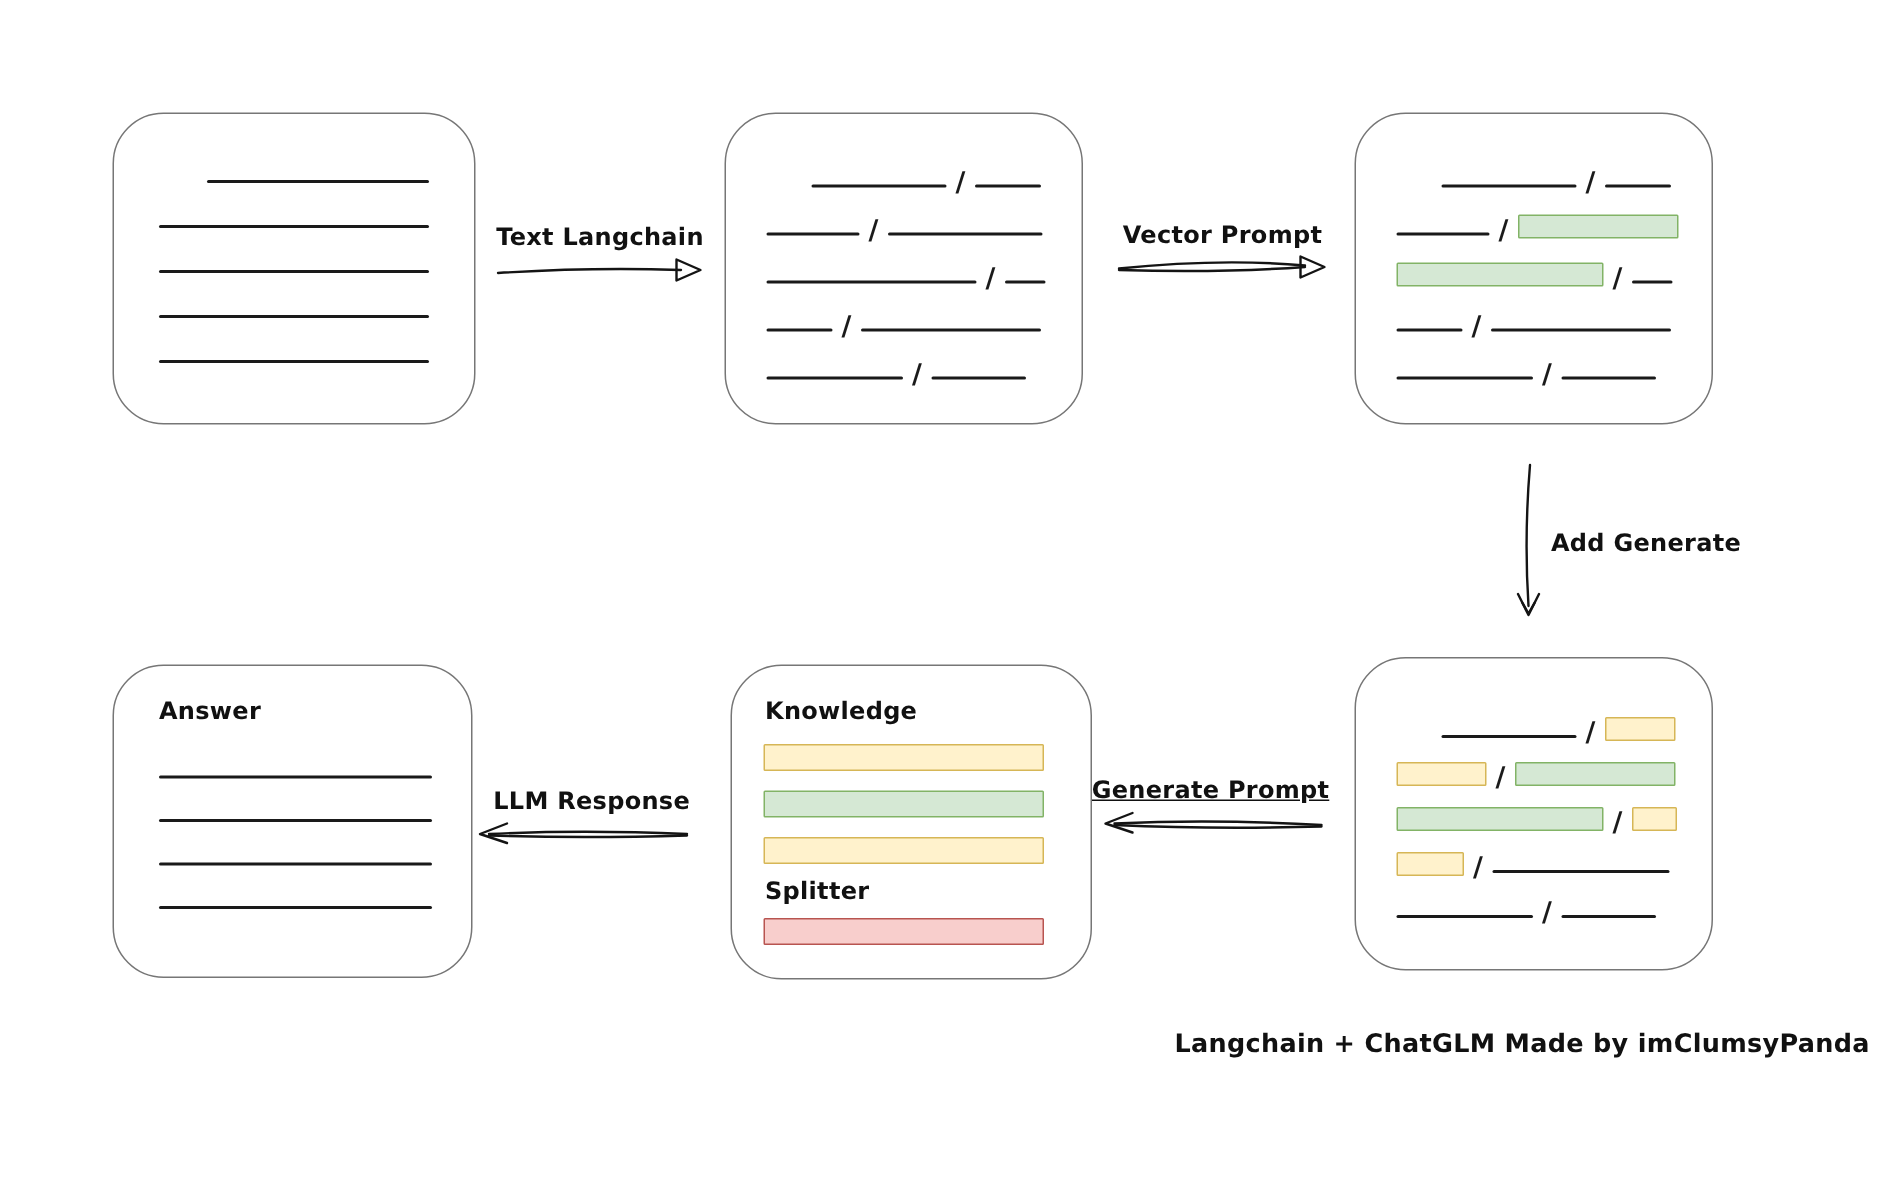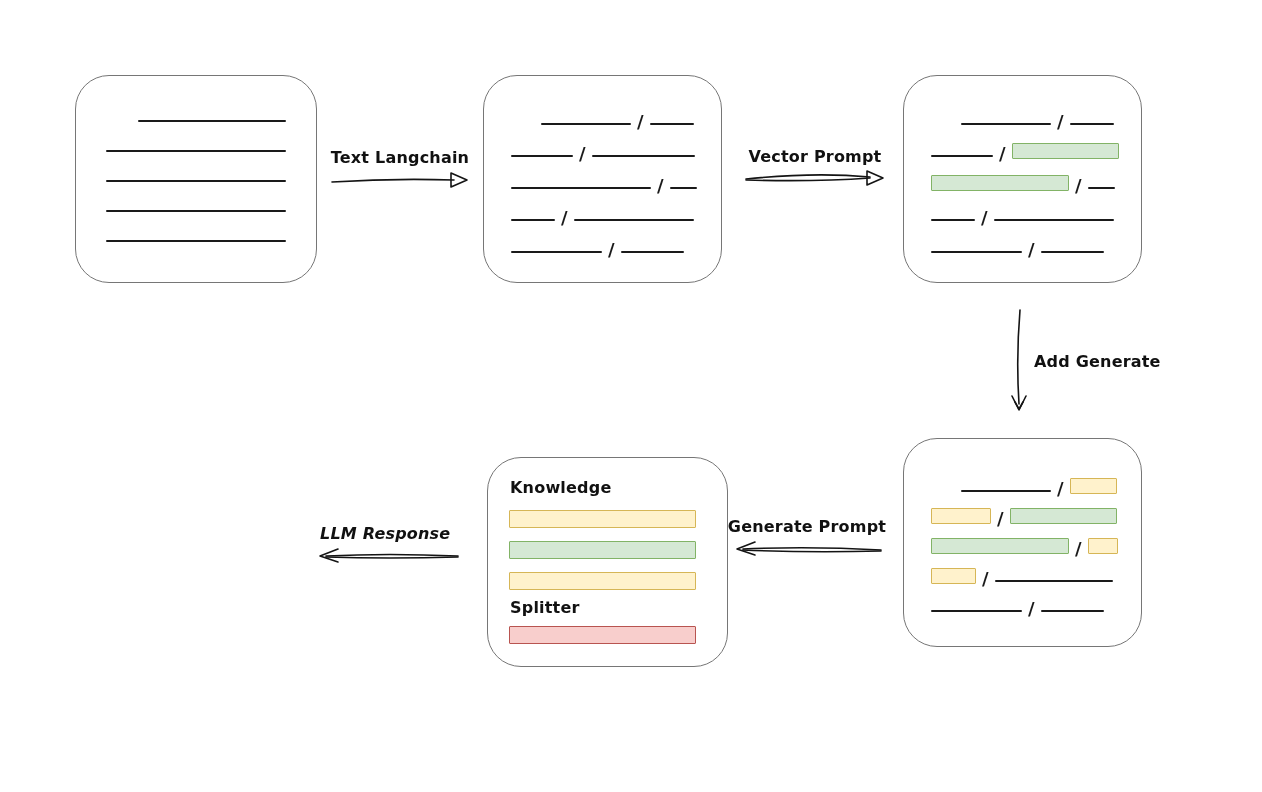--- a/index.html
+++ b/index.html
@@ -4,21 +4,21 @@
 <style>
   html,body{margin:0;padding:0;background:#ffffff;}
   .canvas{position:relative;width:1262px;height:792px;background:#ffffff;overflow:hidden;
           font-family:"DejaVu Sans", sans-serif;color:#161616;}
   .node{position:absolute;background:#fff;border:1px solid var(--node-border,#767676);
         border-radius:34px;box-sizing:border-box;}
   #box-document{left:75px;top:75px;width:242px;height:208px;}
   #box-split{left:483px;top:75px;width:239px;height:208px;}
   #box-search{left:903px;top:75px;width:239px;height:208px;}
   #box-context{left:903px;top:438px;width:239px;height:209px;}
-  #box-prompt{left:487px;top:457px;width:241px;height:210px;}
+  #box-prompt{left:487px;top:443px;width:241px;height:210px;}
   #box-answer{left:75px;top:443px;width:240px;height:209px;}
 
   .doc-lines{position:absolute;left:30px;right:28px;top:16px;}
   .line-row{display:flex;align-items:flex-end;height:30px;}
   #box-answer .ans-lines{position:absolute;left:30px;right:25px;top:46px;}
   #box-answer .line-row{height:29px;}
 
   .chunk-rows{position:absolute;left:27px;right:14px;top:17px;}
   .chunk-row{display:flex;align-items:flex-end;height:32px;}
   #box-context .chunk-rows{top:23px;}
@@ -40,22 +40,22 @@
   .bars-question{top:168px;}
   .bar{width:185px;height:16px;border:1px solid;border-radius:1px;margin-bottom:13px;box-sizing:content-box;}
   .bar.yellow{background:var(--yellow-fill,#fff2cc);border-color:var(--yellow-border,#d6b656);}
   .bar.green{background:var(--green-fill,#d5e8d4);border-color:var(--green-border,#82b366);}
   .bar.red{background:var(--red-fill,#f8cecc);border-color:var(--red-border,#b85450);}
 
   .arrow-label{position:absolute;font-size:16px;font-weight:600;letter-spacing:.2px;color:#111;white-space:nowrap;}
   #lbl-text-splitter{left:330px;top:148px;width:140px;text-align:center;}
   #lbl-vector-search{left:742px;top:147px;width:146px;text-align:center;}
   #lbl-add-context{left:1034px;top:352px;}
-  #lbl-generate-prompt{left:726px;top:517px;width:162px;text-align:center;}
-  #lbl-llm-response{left:320px;top:524px;width:140px;text-align:left;font-style:italic;}
+  #lbl-generate-prompt{left:726px;top:517px;width:162px;text-align:center;text-decoration:underline;}
+  #lbl-llm-response{left:320px;top:524px;width:140px;text-align:right;}
 
   svg.arrow{position:absolute;overflow:visible;}
   #arr-text-splitter{left:330px;top:169px;}
   #arr-vector-search{left:744px;top:167px;}
   #arr-add-context{left:1006px;top:308px;}
   #arr-generate-prompt{left:735px;top:538px;}
   #arr-llm-response{left:318px;top:544px;}
   svg.arrow path{stroke:#141414;stroke-width:1.6;fill:none;stroke-linecap:round;stroke-linejoin:round;}
 
   .caption{position:absolute;left:783px;top:686px;font-size:17px;font-weight:600;letter-spacing:.2px;color:#111;white-space:nowrap;}
@@ -215,15 +215,33 @@
       </div>
   </div>
 
   <div class="arrow-label" id="lbl-llm-response">LLM Response</div>
   <svg class="arrow" id="arr-llm-response" width="142" height="22" viewBox="0 0 142 22">
     <path d="M8,12 Q70,9 140,12"></path>
     <path d="M8,13 Q70,15 140,13"></path>
     <path d="M20,5 L2,12 L20,18"></path>
   </svg>
 
-
+  <div class="node" id="box-answer">
+    <div class="node-heading">Answer</div>
+    <div class="ans-lines">
+        <div class="line-row">
+          <div class="seg line" style="width: 182px;"></div>
+        </div>
+        <div class="line-row">
+          <div class="seg line" style="width: 182px;"></div>
+        </div>
+        <div class="line-row">
+          <div class="seg line" style="width: 182px;"></div>
+        </div>
+        <div class="line-row">
+          <div class="seg line" style="width: 182px;"></div>
+        </div>
+      </div>
+  </div>
+
+  <div class="caption">Langchain + ChatGLM Made by imClumsyPanda</div>
 
 </div>
 
 </body></html>

